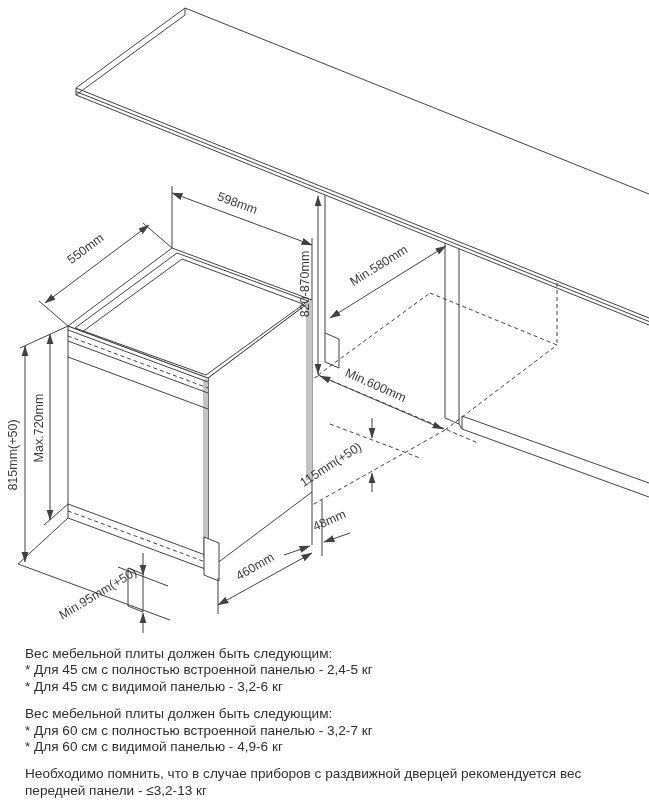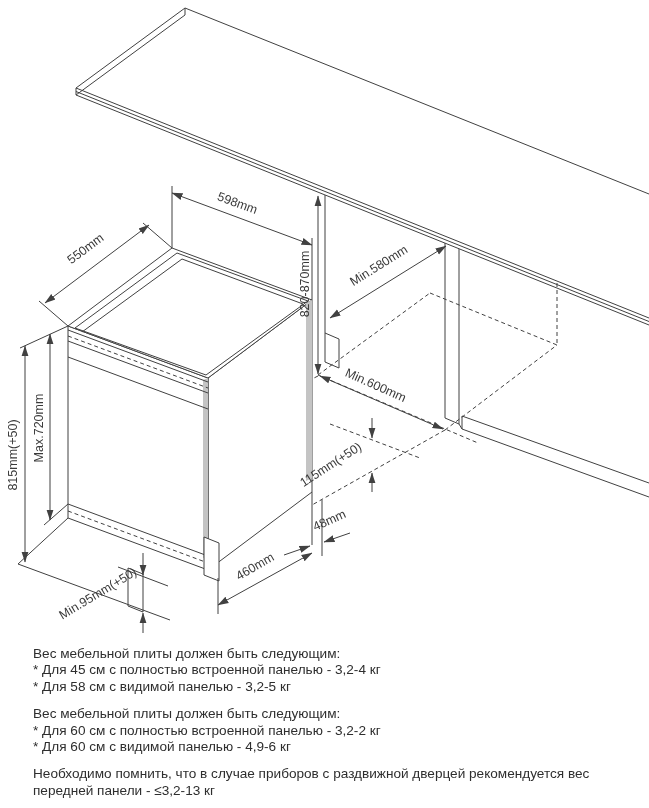--- a/index.html
+++ b/index.html
@@ -17,21 +17,21 @@
     fill:#3a3a3a;
   }
   .notes{
     position:absolute;
     left:21px;top:646px;
     width:612px;
     font-size:13.6px;
     line-height:16.4px;
     color:#2e2e2e;
   }
-  .notes p{margin:0 0 11px 12px;}
+  .notes p{margin:0 0 11px 4px;}
   .notes .line{display:block;}
   line,path,polyline{vector-effect:non-scaling-stroke;}
 </style>
 </head>
 <body>
 
 <div class="stage">
 
 <svg class="diagram-svg" width="649" height="645" viewBox="0 0 649 645">
   <defs>
@@ -152,24 +152,24 @@
   <text class="dim-label" x="17" y="455" text-anchor="middle" transform="rotate(-90 17 455)">815mm(+50)</text>
   <text class="dim-label" x="100" y="597" text-anchor="middle" transform="rotate(-31 100 597)">Min.95mm(+50)</text>
   <text class="dim-label" x="257" y="570" text-anchor="middle" transform="rotate(-30 257 570)">460mm</text>
   <text class="dim-label" x="331" y="524" text-anchor="middle" transform="rotate(-24 331 524)">48mm</text>
   <text class="dim-label" x="333" y="468" text-anchor="middle" transform="rotate(-33 333 468)">115mm(+50)</text>
 </svg>
 
 <div class="notes">
   <p>
     <span class="line">Вес мебельной плиты должен быть следующим:</span>
-    <span class="line">* Для 45 см с полностью встроенной панелью - 3,2-4 кг</span>
-    <span class="line">* Для 58 см с видимой панелью - 3,2-5 кг</span>
+    <span class="line">* Для 45 см с полностью встроенной панелью - 2,4-5 кг</span>
+    <span class="line">* Для 45 см с видимой панелью - 3,2-6 кг</span>
   </p>
   <p>
     <span class="line">Вес мебельной плиты должен быть следующим:</span>
-    <span class="line">* Для 60 см с полностью встроенной панелью - 3,2-2 кг</span>
+    <span class="line">* Для 60 см с полностью встроенной панелью - 3,2-7 кг</span>
     <span class="line">* Для 60 см с видимой панелью - 4,9-6 кг</span>
   </p>
   <p>Необходимо помнить, что в случае приборов с раздвижной дверцей рекомендуется вес передней панели - ≤3,2-13 кг</p>
 </div>
 
 </div>
 
 </body></html>

